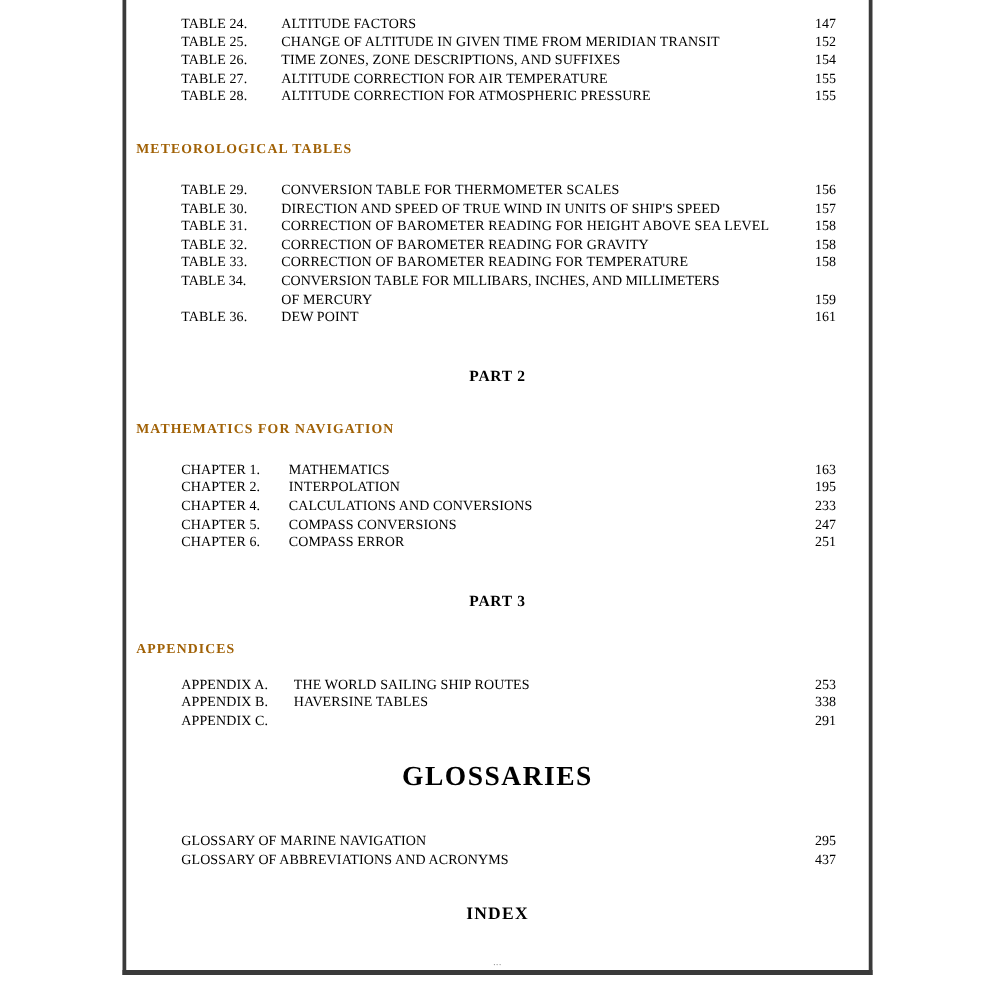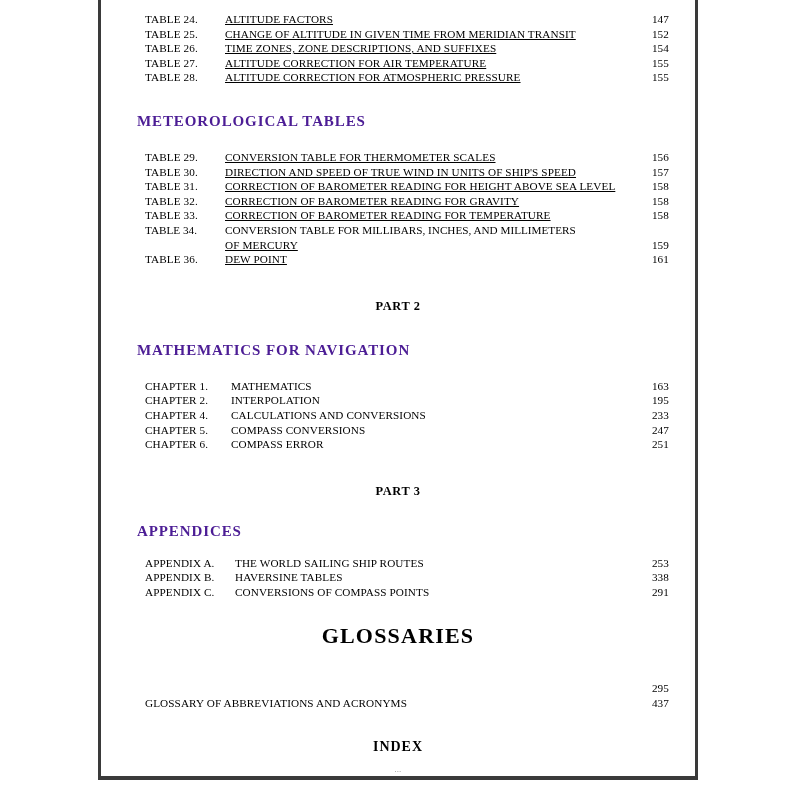--- a/index.html
+++ b/index.html
@@ -72,21 +72,21 @@
   }
   .entry .pg {
     flex: 0 0 auto;
     text-align: right;
     width: 24px;
     letter-spacing: 0.1px;
   }
 
   
   .tbl-row .lbl { width: 80px; }
-  .tbl-row .ttl { max-width: 400px; text-decoration: underline; }
+  .tbl-row .ttl { max-width: 400px; }
   .ch-row .lbl { width: 86px; }
   .apx-row .lbl { width: 90px; }
 
   
   .group-tables  { margin-left: 44px; margin-right: 26px; }
   .group-chapters{ margin-left: 44px; margin-right: 26px; }
   .group-appendix{ margin-left: 44px; margin-right: 26px; }
   .group-plain   { margin-left: 44px; margin-right: 26px; }
 
   
@@ -94,24 +94,24 @@
     display: flex;
     align-items: baseline;
     font-size: 11.2px;
     line-height: 14.6px;
   }
   .cont .spacer { flex: 0 0 auto; width: 80px; }
 
   
   .sec-head {
     font-weight: bold;
-    font-size: 15px;
+    font-size: 11px;
     letter-spacing: 0.9px;
-    color: #4c1d95;
-    margin-left: 36px;
+    color: #a16207;
+    margin-left: 8px;
   }
   .part-head {
     font-weight: bold;
     font-size: 12.4px;
     letter-spacing: 0.6px;
     text-align: center;
     color: #000;
   }
   .big-head {
     font-weight: bold;
@@ -303,34 +303,34 @@
         <span class="pg">253</span>
       </div>
       <div class="entry apx-row">
         <span class="lbl">APPENDIX B.</span>
         <span class="ttl">HAVERSINE TABLES</span>
         <span class="leader"></span>
         <span class="pg">338</span>
       </div>
       <div class="entry apx-row">
         <span class="lbl">APPENDIX C.</span>
-        <span class="ttl">CONVERSIONS OF COMPASS POINTS</span>
         <span class="leader"></span>
         <span class="pg">291</span>
       </div>
     </div>
 
     <div class="sp-24"></div>
 
     <div class="big-head">GLOSSARIES</div>
 
     <div class="sp-32"></div>
 
     <div class="group-plain">
       <div class="entry">
+        <span class="ttl">GLOSSARY OF MARINE NAVIGATION</span>
         <span class="leader"></span>
         <span class="pg">295</span>
       </div>
       <div class="entry">
         <span class="ttl">GLOSSARY OF ABBREVIATIONS AND ACRONYMS</span>
         <span class="leader"></span>
         <span class="pg">437</span>
       </div>
     </div>
 

